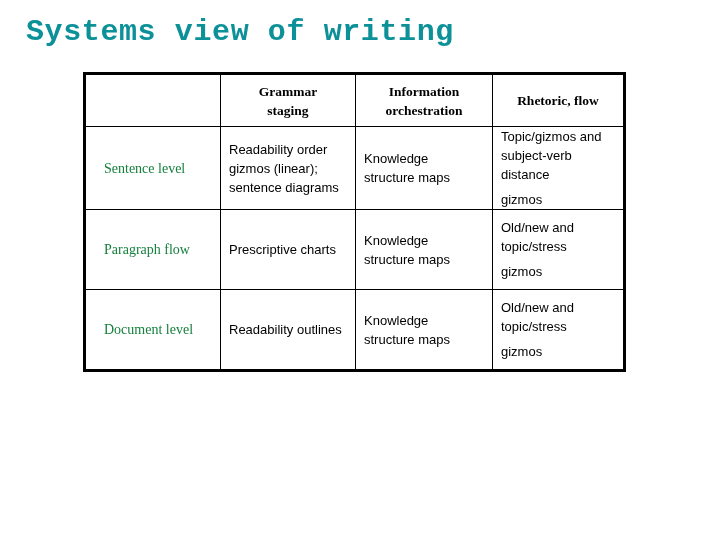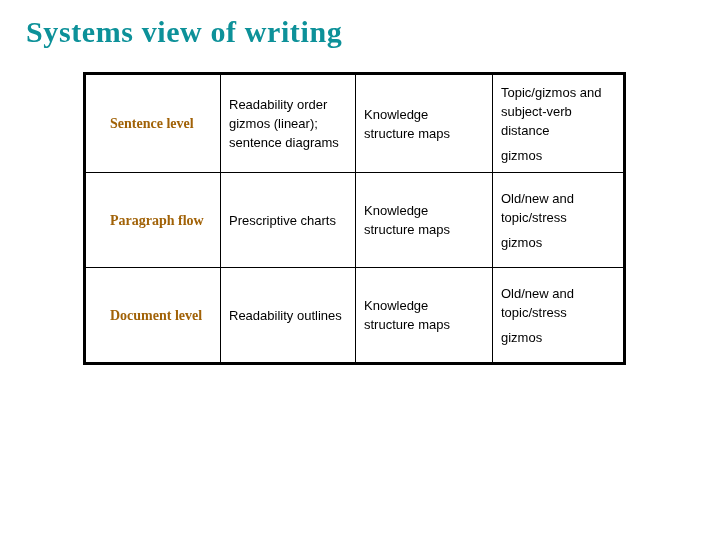--- a/index.html
+++ b/index.html
@@ -22,21 +22,21 @@
     width: 720px;
     height: 540px;
     background: #ffffff;
   }
 
   #slide-title {
     position: absolute;
     left: 26px;
     top: 14px;
     width: 660px;
-    font-family: Liberation Serif, serif;
+    font-family: Liberation Mono, monospace;
     font-weight: bold;
     font-size: 30px;
     line-height: 36px;
     letter-spacing: 0.6px;
     color: #0d9199;
     white-space: nowrap;
   }
 
   #matrix-table {
     position: absolute;
@@ -80,25 +80,25 @@
     padding: 0 5px;
     text-align: center;
   }
   .hdr-text .ln { display: block; }
 
   .rowlabel-cell {
     text-align: left;
   }
   .rowlabel-text {
     font-family: "Liberation Serif", serif;
-    font-weight: bold;
+    font-weight: normal;
     font-size: 14px;
     line-height: 19px;
-    color: #a16207;
-    padding-left: 24px;
+    color: #15803d;
+    padding-left: 18px;
     padding-right: 4px;
     text-align: left;
   }
 
   .data-cell {
     text-align: left;
   }
   .data-text {
     font-family: "Liberation Sans", sans-serif;
     font-weight: normal;
@@ -126,20 +126,42 @@
   <div id="slide-title">Systems view of writing</div>
 
   <table id="matrix-table">
     <colgroup>
       <col class="c0">
       <col class="c1">
       <col class="c2">
       <col class="c3">
     </colgroup>
     <tbody>
+      <tr class="header-row">
+        <td class="hdr-cell">
+          <div class="hdr-text"></div>
+        </td>
+        <td class="hdr-cell">
+          <div class="hdr-text">
+            <span class="ln">Grammar</span>
+            <span class="ln">staging</span>
+          </div>
+        </td>
+        <td class="hdr-cell">
+          <div class="hdr-text">
+            <span class="ln">Information</span>
+            <span class="ln">orchestration</span>
+          </div>
+        </td>
+        <td class="hdr-cell">
+          <div class="hdr-text">
+            <span class="ln">Rhetoric, flow</span>
+          </div>
+        </td>
+      </tr>
 
       <tr class="body-row-1">
         <td class="rowlabel-cell">
           <div class="rowlabel-text">Sentence level</div>
         </td>
         <td class="data-cell">
           <div class="data-text">
             <span class="para">
               <span class="ln">Readability order</span>
               <span class="ln">gizmos (linear);</span>

